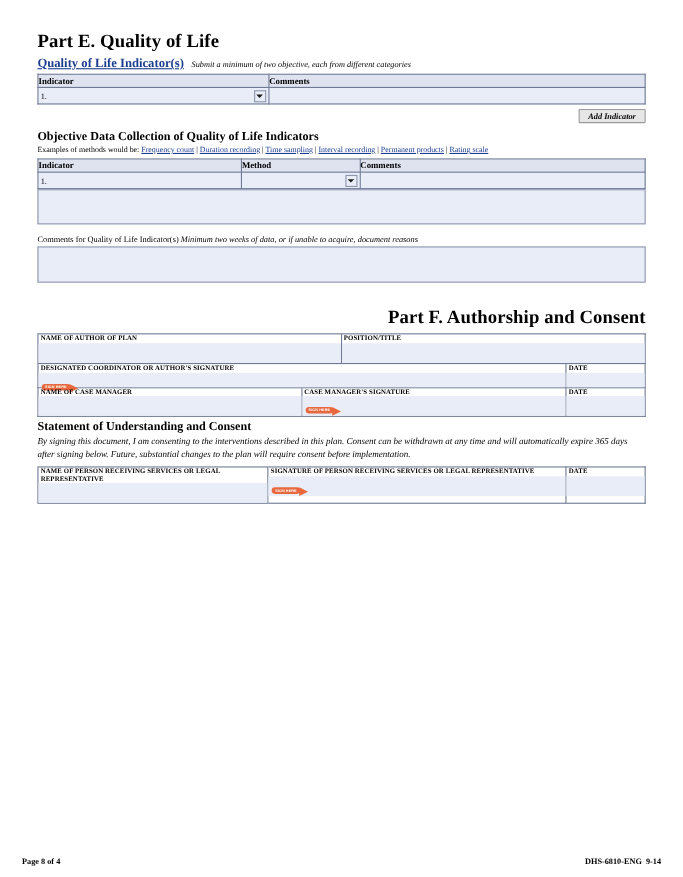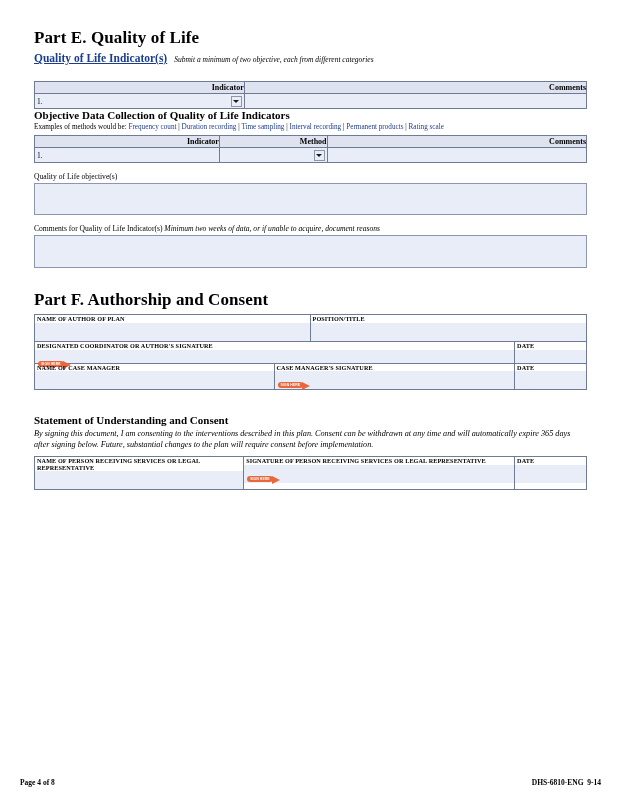--- a/index.html
+++ b/index.html
@@ -27,21 +27,21 @@
     font-family: "Liberation Serif", serif;
     font-size: 17px;
     font-weight: bold;
     margin: 0 0 4px 0;
     letter-spacing: 0.1px;
   }
   .sub-head-row {
     display: flex;
     align-items: baseline;
     gap: 7px;
-    margin-bottom: 17px;
+    margin-bottom: 3px;
   }
   .sub-head {
     font-family: "Liberation Serif", serif;
     font-size: 11.5px;
     font-weight: bold;
     color: #1b3d8f;
     text-decoration: underline;
   }
   .sub-note {
     font-family: "Liberation Serif", serif;
@@ -59,38 +59,39 @@
     font-family: "Liberation Serif", serif;
     font-size: 7.2px;
   }
   .methods-line {
     margin: 0 0 3px 0;
     line-height: 1.25;
   }
   .methods-line .lbl { font-style: normal; text-align: right; }
   .methods-link {
     color: #1b3d8f;
+    text-decoration: underline;
   }
   .sep { color: #000; }
 
   
   table.grid {
     border-collapse: collapse;
     width: 100%;
     table-layout: fixed;
   }
   table.grid th {
     background: #dfe3ef;
     border: 1px solid #6f7a94;
     font-family: "Liberation Serif", serif;
     font-size: 8px;
     font-weight: bold;
     height: 11px;
     padding: 0;
-    text-align: right;
+    text-align: left;
   }
   table.grid td {
     border: 1px solid #6f7a94;
     background: #e9edf8;
     height: 14px;
     padding: 0 2px;
     font-family: "Liberation Serif", serif;
     font-size: 7.5px;
     vertical-align: middle;
   }
@@ -205,21 +206,21 @@
     width: 0; height: 0;
     border-top: 4px solid transparent;
     border-bottom: 4px solid transparent;
     border-left: 8px solid #e8673c;
   }
 
   .consent-head {
     font-family: "Liberation Serif", serif;
     font-size: 11px;
     font-weight: bold;
-    margin: 24px 0 3px 0;
+    margin: 3px 0 3px 0;
   }
   .consent-text {
     font-family: "Liberation Serif", serif;
     font-size: 8.2px;
     font-style: italic;
     line-height: 1.3;
     margin: 0 0 5px 0;
   }
 
   
@@ -264,20 +265,23 @@
           <span class="dropdown-arrow">
                 <span></span>
               </span>
         </div>
       </td>
       <td></td>
     </tr>
   </tbody>
     </table>
 
+  <div class="btn-row">
+    <button class="btn">Add Indicator</button>
+  </div>
 
   <div class="section-head">Objective Data Collection of Quality of Life Indicators</div>
 
   <div class="tiny methods-line">
     <span class="lbl">Examples of methods would be:</span>
     <span class="methods-link">Frequency count</span><span class="sep"> | </span><span class="methods-link">Duration recording</span><span class="sep"> | </span><span class="methods-link">Time sampling</span><span class="sep"> | </span><span class="methods-link">Interval recording</span><span class="sep"> | </span><span class="methods-link">Permanent products</span><span class="sep"> | </span><span class="methods-link">Rating scale</span>
   </div>
 
   <table class="grid">
     <colgroup>
@@ -303,30 +307,29 @@
           <span class="dropdown-arrow">
                 <span></span>
               </span>
         </div>
       </td>
       <td></td>
     </tr>
   </tbody>
     </table>
 
-  <div class="field-label">Quality of Life objective(s)</div>
   <div class="textbox"></div>
 
   <div class="field-label">
     <span>Comments for Quality of Life Indicator(s)</span>
     <span class="ital">Minimum two weeks of data, or if unable to acquire, document reasons</span>
   </div>
   <div class="textbox tall"></div>
 
-  <h1 class="part-title" style="margin-top:22px;">Part F. Authorship and Consent</h1>
+  <h1 class="part-title" style="margin-top:22px;text-align:right;">Part F. Authorship and Consent</h1>
 
   <div class="frow">
     <div class="fbox" style="width:50%;">
       <div class="cap">NAME OF AUTHOR OF PLAN</div>
       <div class="fill"></div>
     </div>
     <div class="fbox" style="width:50%;border-left:none;">
       <div class="cap">POSITION/TITLE</div>
       <div class="fill"></div>
     </div>
@@ -376,19 +379,19 @@
         <span class="sig-stamp arrow">SIGN HERE</span>
       </div>
     </div>
     <div class="fbox" style="width:13%;border-left:none;">
       <div class="cap">DATE</div>
       <div class="fill"></div>
     </div>
   </div>
 
   <div class="footer">
-    <span>Page 4 of 8</span>
+    <span>Page 8 of 4</span>
     <span>
       <span>DHS-6810-ENG</span>&nbsp;&nbsp;<span>9-14</span>
     </span>
   </div>
 
 </div>
 
 </body></html>

